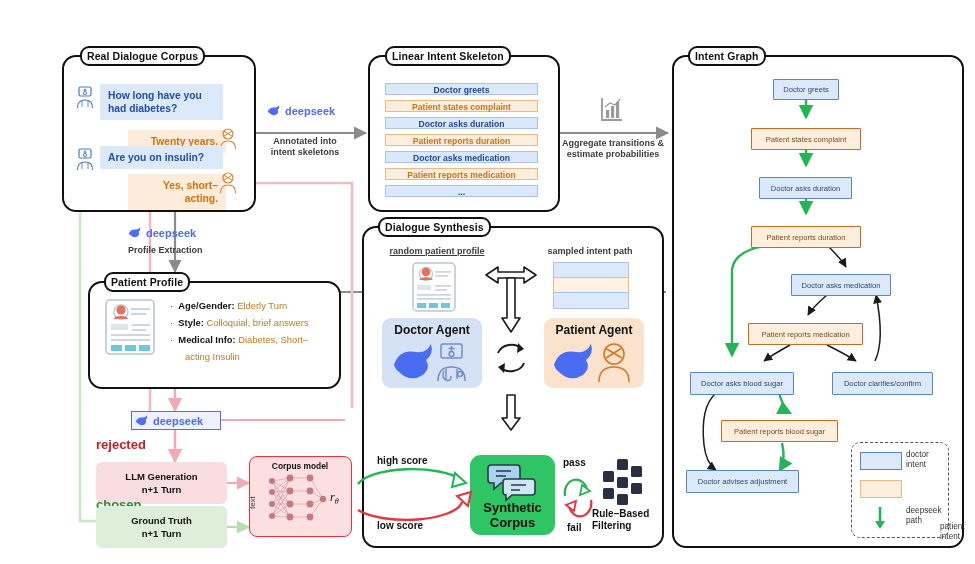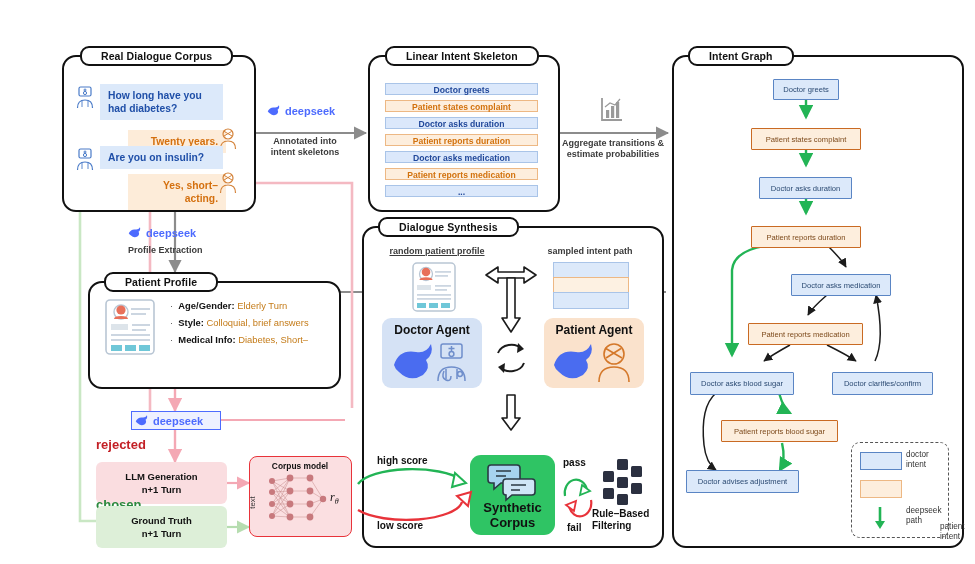--- a/index.html
+++ b/index.html
@@ -2,21 +2,21 @@
 <html><head>
 <meta charset="utf-8">
 <style>
   html,body{margin:0;padding:0;background:#fff;}
   body{width:975px;height:564px;position:relative;overflow:hidden;
        font-family:"Liberation Sans","DejaVu Sans",sans-serif;}
   .abs{position:absolute;}
   
   .panel{position:absolute;border:2.5px solid #111;border-radius:14px;background:#fff;}
   .panel-title{position:absolute;border:2.5px solid #111;border-radius:9px;background:#fff;
-       font-weight:bold;font-size:10.5px;color:#111;padding:2px 19px;white-space:nowrap;z-index:5;
+       font-weight:bold;font-size:10.5px;color:#111;padding:2px 5px;white-space:nowrap;z-index:5;
        letter-spacing:.1px;}
   
   .bubble{position:absolute;padding:5px 8px;font-size:10.3px;font-weight:bold;line-height:1.28;}
   .b-doc{background:#dce9fa;color:#1f4fa8;}
   .b-pat{background:#fdecd9;color:#d4700f;text-align:right;}
   
   .skrow{position:absolute;font-size:8.6px;font-weight:bold;text-align:center;
          line-height:12px;height:12px;box-sizing:border-box;}
   .sk-doc{background:#dbe8fb;border:1px solid #a9c4e8;color:#21489a;}
   .sk-pat{background:#fdeedd;border:1px solid #edb884;color:#d2720e;}
@@ -227,20 +227,23 @@
     <span style="color:#555;">·&nbsp;&nbsp;</span><b style="color:#111;">Age/Gender:</b>
     <span>Elderly Turn</span>
   </div>
   <div>
     <span style="color:#555;">·&nbsp;&nbsp;</span><b style="color:#111;">Style:</b>
     <span>Colloquial, brief answers</span>
   </div>
   <div>
     <span style="color:#555;">·&nbsp;&nbsp;</span><b style="color:#111;">Medical Info:</b>
     <span>Diabetes, Short–</span>
+  </div>
+  <div style="padding-left:15px;">
+    <span>acting Insulin</span>
   </div>
 </div>
 
 <div class="abs" style="left:131px;top:411px;width:90px;height:19px;border:1.2px solid #4d6bfe;background:#eef1ff;
             display:flex;align-items:center;gap:3px;padding-left:3px;box-sizing:border-box;">
   <svg style="width:15px;height:13px;" viewBox="0 0 20 16">
     <path d="M1 9 q3 -6 9 -5 q4 .5 6 -3 q1 4 -2 6 q2 3 -1 6 q-5 3 -9 -1 q-2 -1 -3 -3z" fill="#4d6bfe"></path>
   </svg>
   <span style="font-size:11px;color:#4d6bfe;font-weight:600;">deepseek</span>
 </div>

